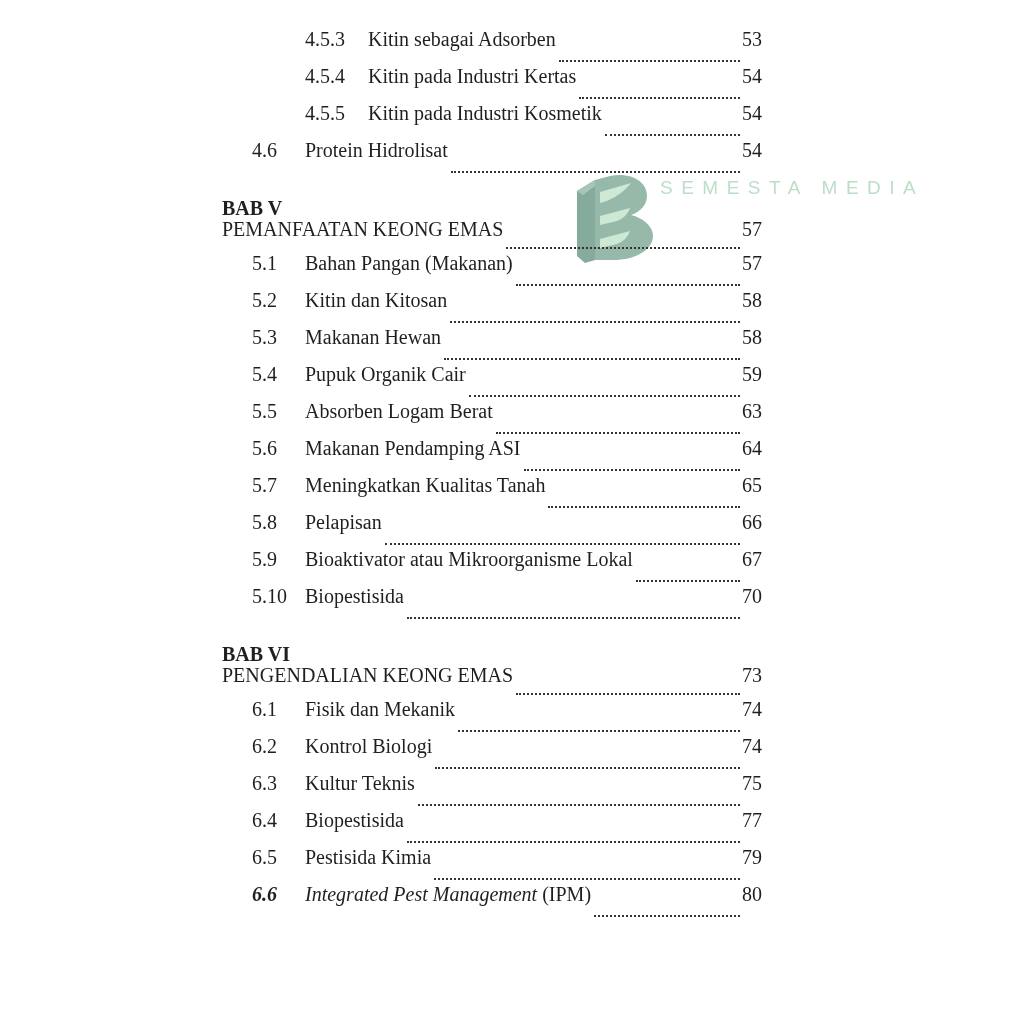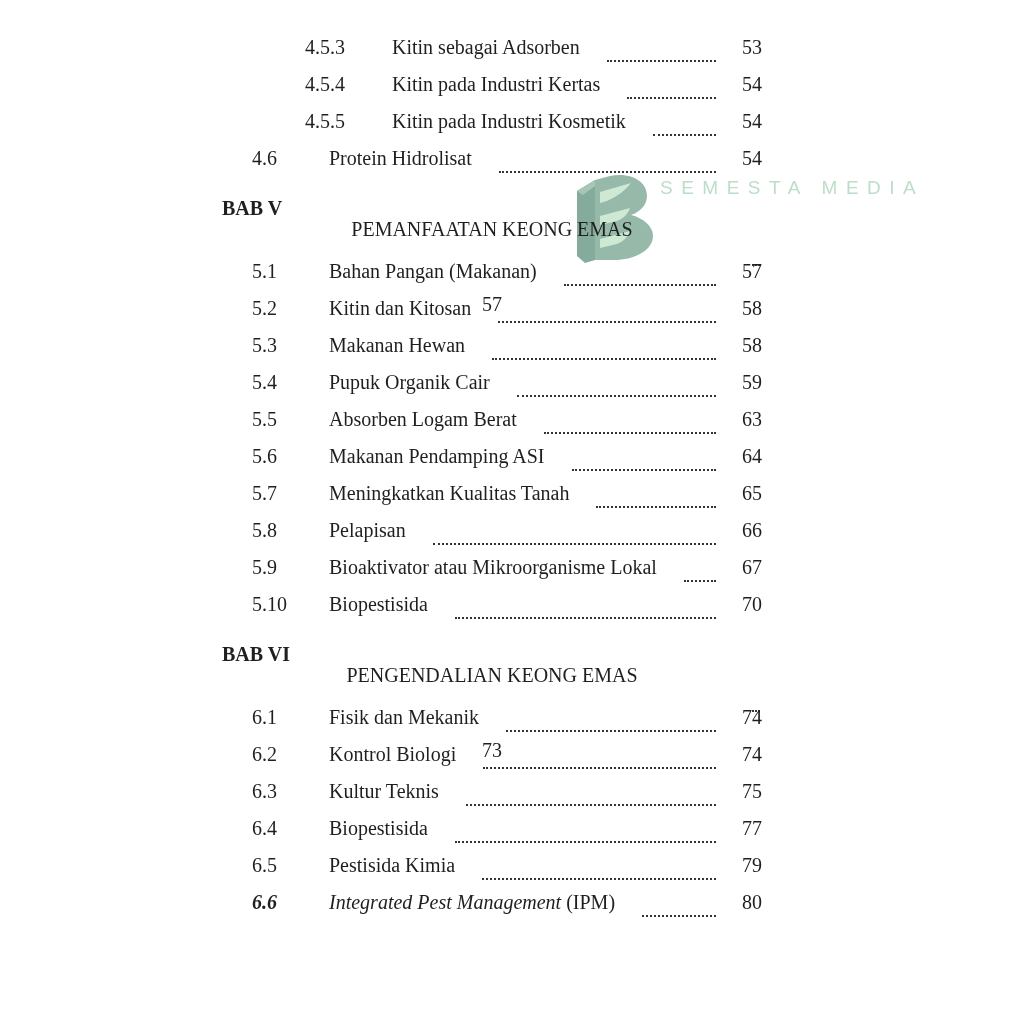--- a/index.html
+++ b/index.html
@@ -51,23 +51,22 @@
   .toc{
     position:absolute;
     left:222px;top:29px;
     width:540px;
     z-index:1;
     font-size:20px;
     color:var(--text,#1f1f1f);
   }
   .row{
     display:flex;
-    align-items:center;
+    align-items:flex-start;
     height:37px;
-    gap:24px;
   }
   .row span{line-height:1.05;}
   .num{flex:none;}
   .lv1 .num{margin-left:30px;width:53px;}
   .lv2 .num{margin-left:83px;width:63px;}
   .title{flex:none;white-space:nowrap;}
   .leader{
     flex:1 1 auto;
     min-width:8px;
     border-bottom:2.5px dotted var(--dots,#38322b);
@@ -75,21 +74,21 @@
     margin:0 2px 4px 3px;
   }
   .pg{flex:none;text-align:right;}
   .chapter-label{
     height:42px;
     display:flex;
     align-items:flex-end;
     line-height:1.05;
     font-weight:bold;
   }
-  .row.chapter-title{height:34px;flex-direction:column;}
+  .row.chapter-title{height:34px;}
   .it{font-style:italic;}
   .bi{font-style:italic;font-weight:bold;}
 </style>
 </head>
 <body>
 
 <div class="sheet">
 
   <div class="watermark">
     <svg class="wm-book" viewBox="0 0 84 92" xmlns="http://www.w3.org/2000/svg">

